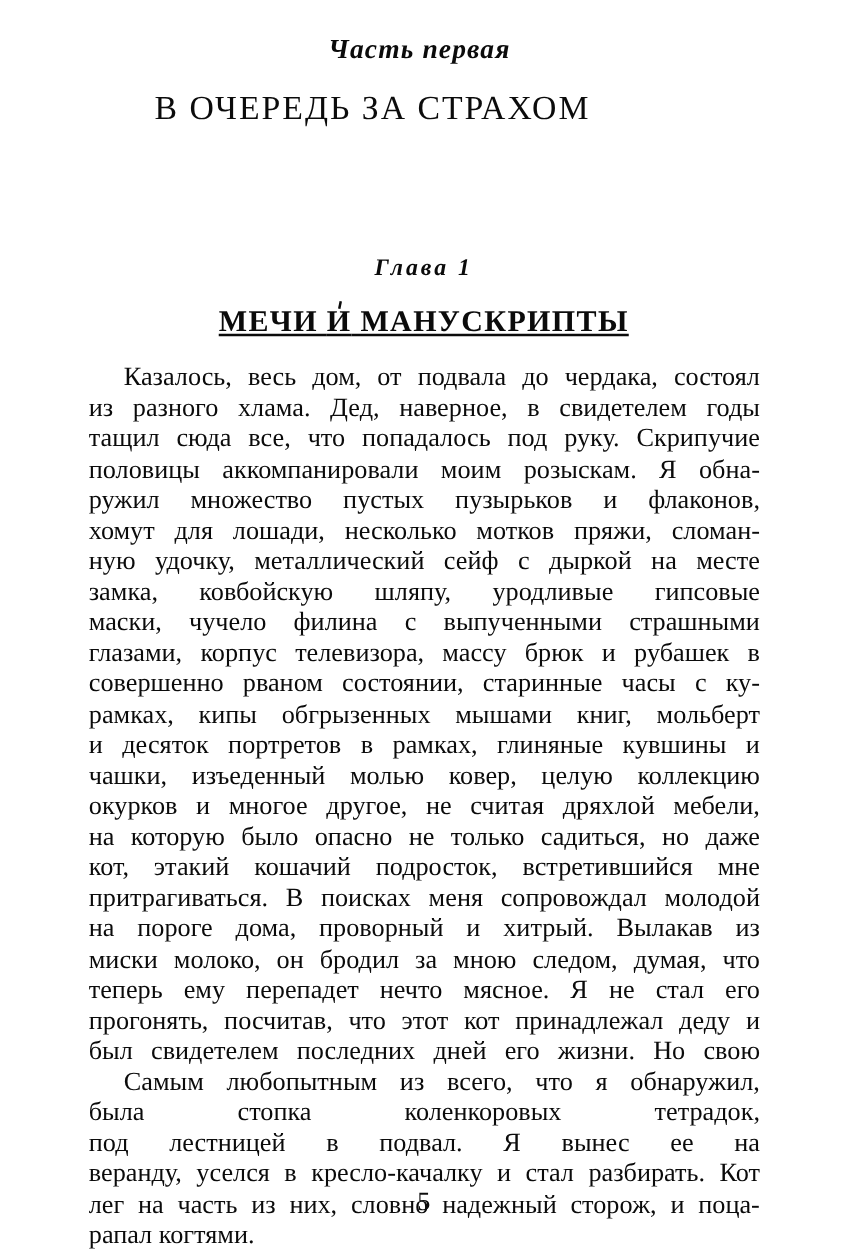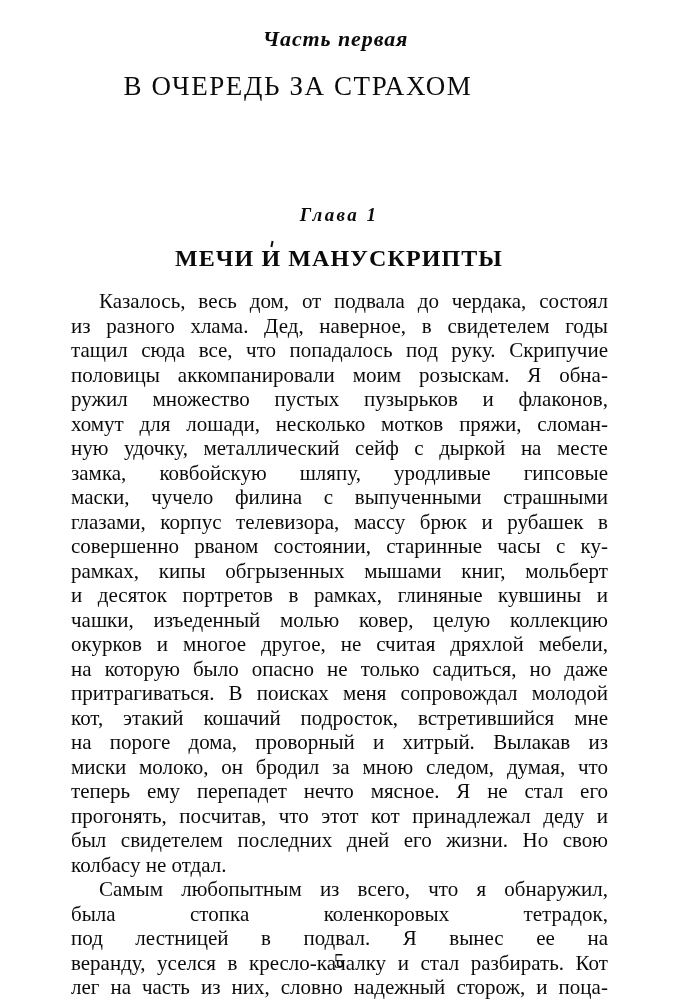--- a/index.html
+++ b/index.html
@@ -73,20 +73,21 @@
     position: absolute;
     left: 0;
     top: 244px;
     width: 678px;
     text-align: center;
     font-size: 24px;
     font-weight: bold;
     letter-spacing: 1.1px;
     line-height: 29px;
     white-space: nowrap;
+    text-decoration: underline;
   }
   .chapter-title .accent-i {
     position: relative;
   }
   .chapter-title .accent-i::after {
     content: "";
     position: absolute;
     left: 46%;
     top: -4px;
     width: 2px;
@@ -300,34 +301,34 @@
         <span>которую</span>
         <span>было</span>
         <span>опасно</span>
         <span>не</span>
         <span>только</span>
         <span>садиться,</span>
         <span>но</span>
         <span>даже</span>
       </div>
       <div class="txt-line justify">
+        <span>кот,</span>
+        <span>этакий</span>
+        <span>кошачий</span>
+        <span>подросток,</span>
+        <span>встретившийся</span>
+        <span>мне</span>
+      </div>
+      <div class="txt-line justify">
         <span>притрагиваться.</span>
         <span>В</span>
         <span>поисках</span>
         <span>меня</span>
         <span>сопровождал</span>
         <span>молодой</span>
-      </div>
-      <div class="txt-line justify">
-        <span>кот,</span>
-        <span>этакий</span>
-        <span>кошачий</span>
-        <span>подросток,</span>
-        <span>встретившийся</span>
-        <span>мне</span>
       </div>
       <div class="txt-line justify">
         <span>на</span>
         <span>пороге</span>
         <span>дома,</span>
         <span>проворный</span>
         <span>и</span>
         <span>хитрый.</span>
         <span>Вылакав</span>
         <span>из</span>
@@ -367,21 +368,20 @@
       <div class="txt-line justify">
         <span>был</span>
         <span>свидетелем</span>
         <span>последних</span>
         <span>дней</span>
         <span>его</span>
         <span>жизни.</span>
         <span>Но</span>
         <span>свою</span>
       </div>
-      <div class="txt-line last">колбасу не отдал.</div>
       <div class="txt-line justify indent">
         <span>Самым</span>
         <span>любопытным</span>
         <span>из</span>
         <span>всего,</span>
         <span>что</span>
         <span>я</span>
         <span>обнаружил,</span>
       </div>
       <div class="txt-line justify">

